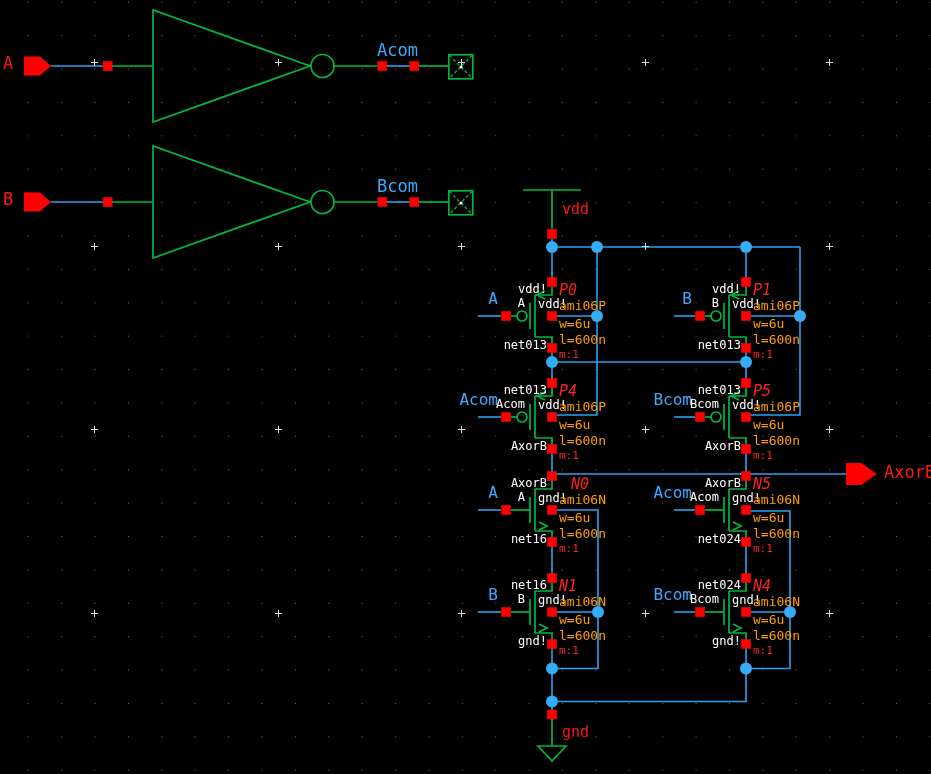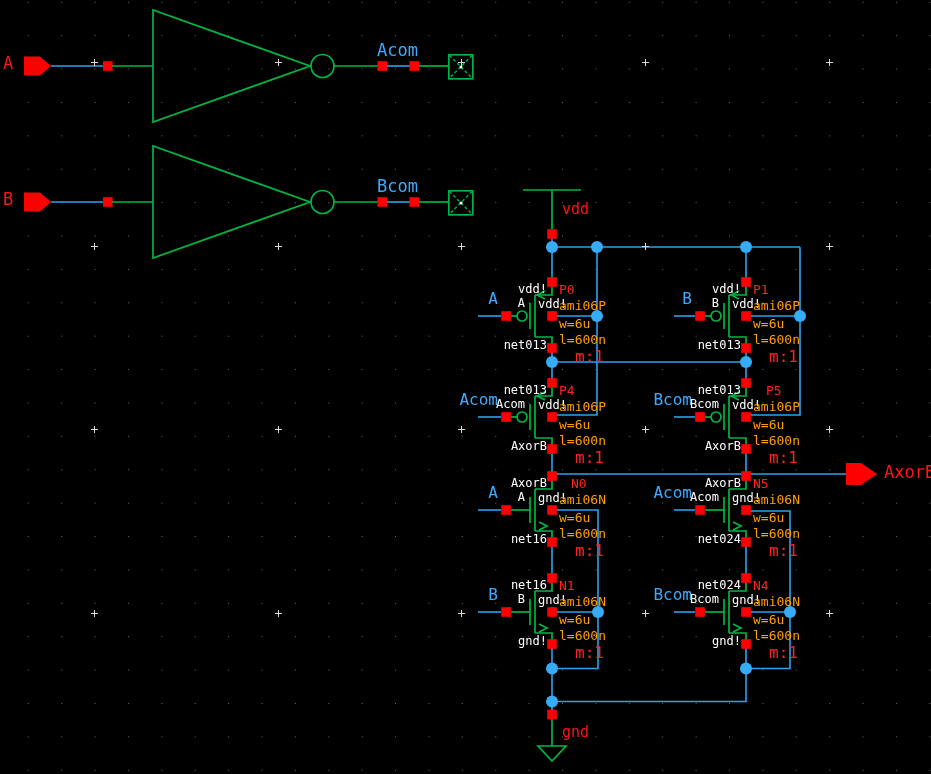--- a/index.html
+++ b/index.html
@@ -13,22 +13,22 @@
   }
   svg.scene{position:absolute;left:0;top:0;}
   .w{stroke:#2aa2f2;stroke-width:1.6;fill:none;}
   .sym{stroke:#00b544;stroke-width:1.7;fill:none;}
   .pin{fill:#ff0000;stroke:none;}
   .dot{fill:#36abf6;stroke:none;}
   .dash{stroke:#00b544;stroke-width:1.4;fill:none;stroke-dasharray:3 2.4;}
   .lbl{position:absolute;white-space:nowrap;line-height:1.05;font-family:"DejaVu Sans Mono",monospace;}
   .wn,.wn2{color:#ffffff;font-size:12px;}
   .op{color:#ff9e00;font-size:13px;}
-  .inst{color:#ff2222;font-size:13px;}
-  .mr{color:#ff2222;font-size:16px;margin-left:16px;}
+  .inst{color:#ff2222;font-size:15px;font-style:italic;}
+  .mr{color:#ff2222;font-size:11px;}
   .bw{color:#3fa9ff;font-size:16px;}
   .big{font-size:17px;}
   .med{font-size:15px;}
   .red{color:#ff1515;}
   .blue{color:#3fa9ff;}
   .tg{position:absolute;width:0;height:0;}
   .plus{position:absolute;width:7px;height:7px;
     background-image:linear-gradient(#d8d8d8,#d8d8d8),linear-gradient(#d8d8d8,#d8d8d8);
     background-size:7px 1px,1px 7px;background-position:center center;background-repeat:no-repeat;}
 </style>
@@ -212,21 +212,21 @@
     <span class="lbl wn2" style="left:-14px;top:-18px">vdd!</span>
     <span class="lbl op" style="left:7px;top:-17px">ami06P</span>
     <span class="lbl op" style="left:7px;top:1px">w=6u</span>
     <span class="lbl op" style="left:7px;top:17px">l=600n</span>
     <span class="lbl mr" style="left:7px;top:33px">m:1</span>
     <span class="lbl wn" style="right:5px;top:23px">AxorB</span>
   </div>
 
   <div class="tg" style="left:746px;top:417px">
     <span class="lbl wn" style="right:5px;top:-33px">net013</span>
-    <span class="lbl inst" style="left:20px;top:-33px">P5</span>
+    <span class="lbl inst" style="left:7px;top:-33px">P5</span>
     <span class="lbl bw" style="right:54px;top:-25px">Bcom</span>
     <span class="lbl wn" style="right:27px;top:-19px">Bcom</span>
     <span class="lbl wn2" style="left:-14px;top:-18px">vdd!</span>
     <span class="lbl op" style="left:7px;top:-17px">ami06P</span>
     <span class="lbl op" style="left:7px;top:1px">w=6u</span>
     <span class="lbl op" style="left:7px;top:17px">l=600n</span>
     <span class="lbl mr" style="left:7px;top:33px">m:1</span>
     <span class="lbl wn" style="right:5px;top:23px">AxorB</span>
   </div>
 

